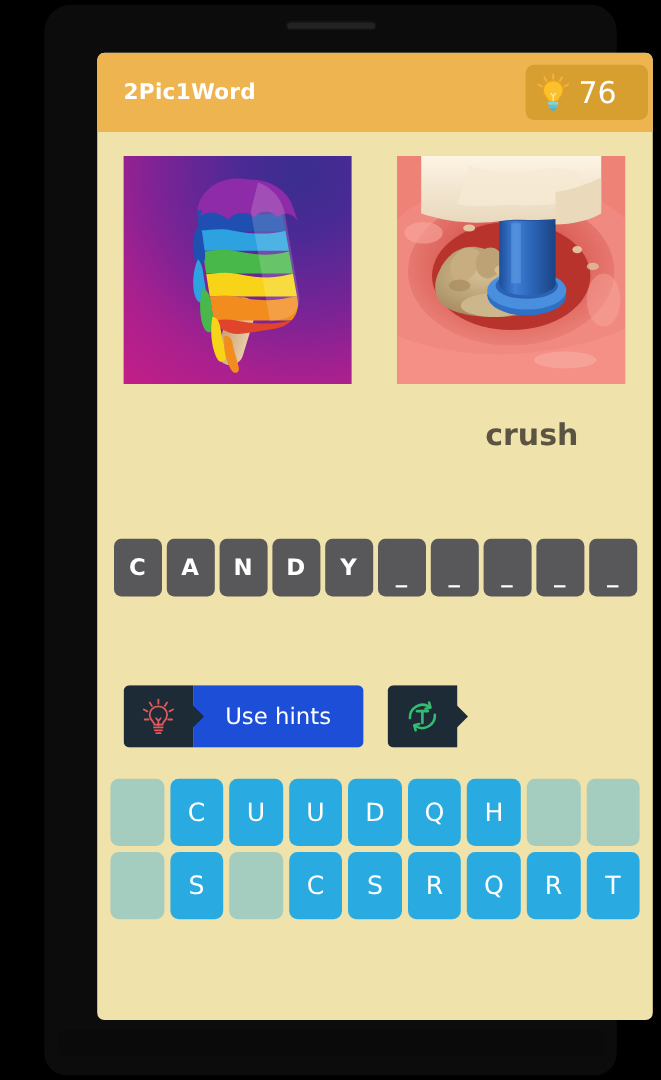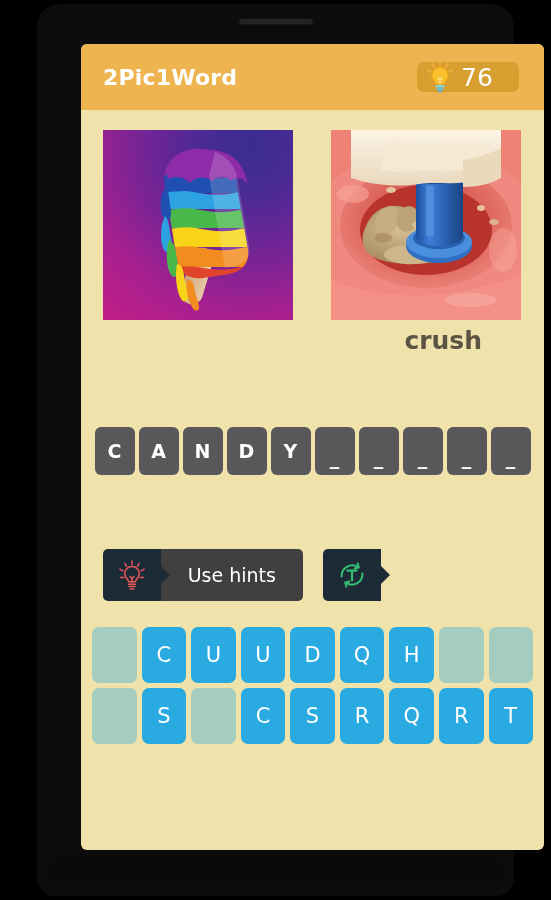--- a/index.html
+++ b/index.html
@@ -31,25 +31,25 @@
     position:absolute;left:44px;top:40px;width:463px;height:806px;
     background:#EFE2AB;border-radius:6px;overflow:hidden;
   }
 
   
   #app-header{
     position:relative;height:66px;background:#EDB44F;
   }
   #app-title{
     position:absolute;left:22px;top:50%;transform:translateY(-50%);
-    color:#fff;font-size:22px;font-weight:bold;letter-spacing:.2px;
+    color:#fff;font-size:18px;font-weight:bold;letter-spacing:.2px;
   }
   #hint-badge{
-    position:absolute;right:25px;top:50%;transform:translateY(-50%);
-    height:30px;min-width:102px;border-radius:7px;
+    position:absolute;right:4px;top:50%;transform:translateY(-50%);
+    height:46px;min-width:102px;border-radius:7px;
     background:#D79F2F;
     display:flex;align-items:center;gap:6px;
     padding:0 12px 0 8px;box-sizing:border-box;
   }
   #hint-badge .count{color:#fff;font-size:25px;font-weight:500;line-height:1;}
 
   
   #pictures{
     position:relative;height:196px;margin-top:20px;
   }
@@ -62,21 +62,21 @@
   #picture-right{left:250px;background:#e87d7a;}
 
   
   .pop-wrap{position:absolute;left:0;top:0;width:190px;height:190px;}
 
   
   .mortar{position:absolute;left:0;top:0;width:190px;height:190px;}
 
   
   #answer-word{
-    text-align:right;padding-right:62px;
+    text-align:right;padding-right:62px;margin-top:22px;
     color:#5b5443;font-size:25px;font-weight:bold;
   }
 
   
   #word-tiles{
     display:flex;justify-content:center;gap:4px;margin-top:72px;
   }
   .wtile{
     width:40px;height:48px;border-radius:6px;background:#58585A;
     color:#fff;font-size:19px;font-weight:bold;
@@ -98,21 +98,21 @@
   }
   .act-icon:after{
     content:"";position:absolute;right:-9px;top:50%;transform:translateY(-50%);
     width:0;height:0;border-top:10px solid transparent;border-bottom:10px solid transparent;
     border-left:10px solid #1C2B36;z-index:2;
   }
   .act-label{
     flex:1;display:flex;align-items:center;justify-content:center;
     color:#fff;font-size:19px;
   }
-  #hints-button .act-label{background:#404040;}
+  #hints-button .act-label{background:#1d4ed8;}
   #reset-button .act-label{background:#35BB72;}
 
   
   #keyboard{
     margin:26px 11px 0 11px;
   }
   .kb-row{display:flex;gap:5px;margin-bottom:5px;}
   .ktile{
     width:46px;height:56px;border-radius:7px;
     display:flex;align-items:center;justify-content:center;

